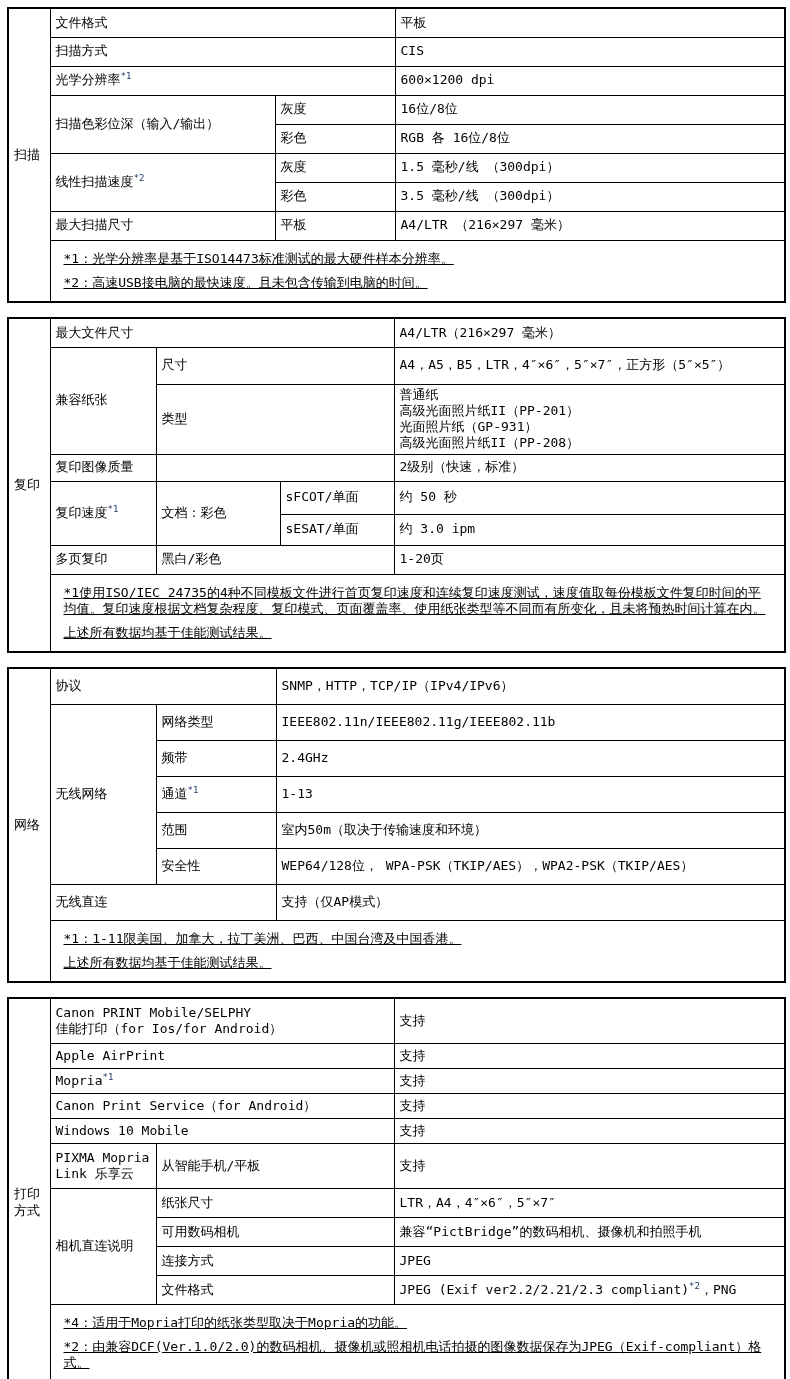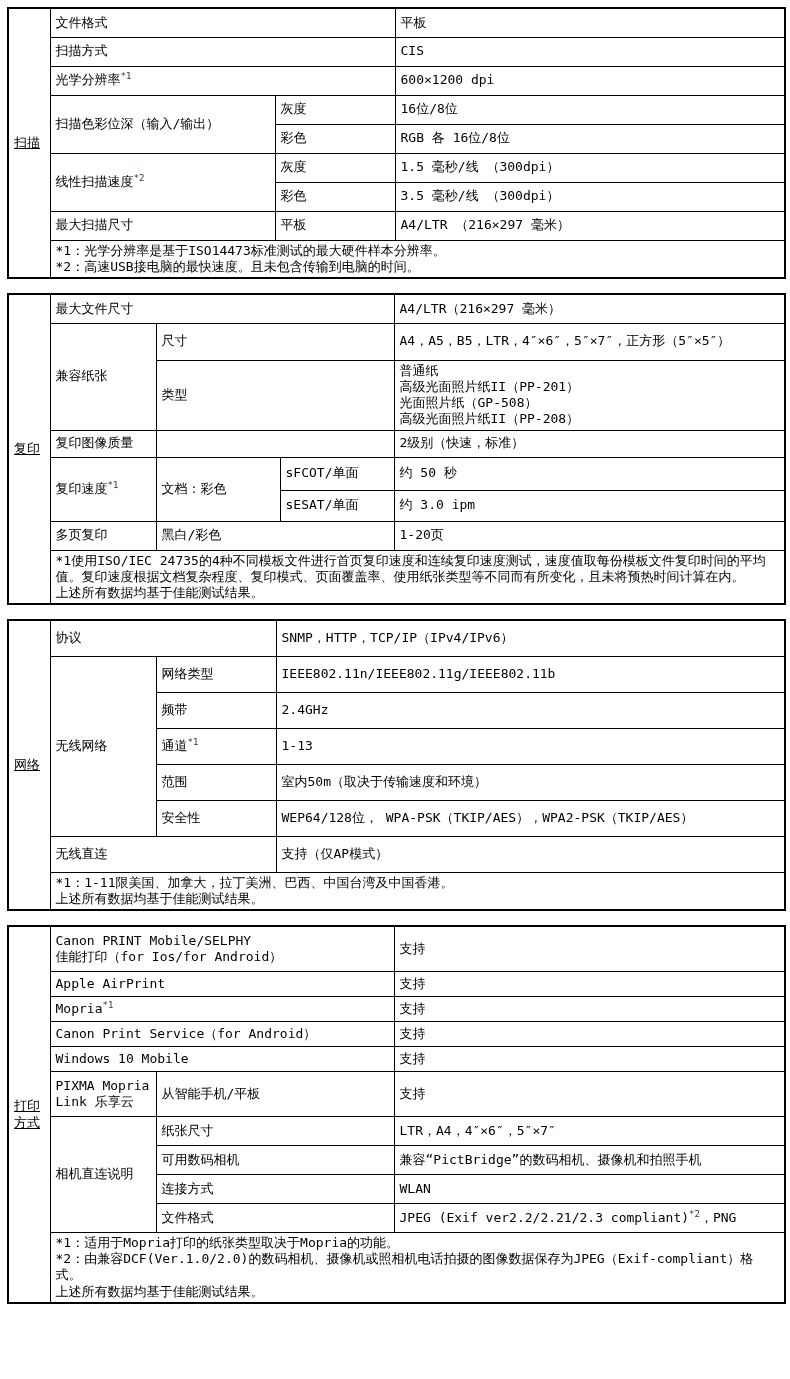--- a/index.html
+++ b/index.html
@@ -27,31 +27,30 @@
     text-align:left;
     font-weight:normal;
     overflow:hidden;
     line-height:1.25;
   }
   th.sec {
     font-weight:bold;
     text-align:center;
     padding:2px 3px;
     line-height:1.4;
-    text-decoration:underline;
   }
   td.ctr { text-align:center; padding:2px 2px; }
   .ml { white-space:pre-line; }
   sup.fn {
     color:var(--sup-color);
     font-size:9px;
     line-height:0;
   }
   td.fnote { padding:4px 5px; line-height:1.45; }
-  td.fnote div { margin:0; }
+  td.fnote div { margin:8px;text-decoration:underline; }
 </style>
 </head>
 <body style="background: rgb(255, 255, 255);">
 
 <div class="wrap">
 
   <table class="spec">
     <colgroup>
         <col style="width:42px">
         <col style="width:225px">
@@ -120,21 +119,21 @@
       </tr>
       <tr style="height:37px">
         <td rowspan="2"><span>兼容纸张</span></td>
         <td colspan="2">尺寸</td>
         <td>A4，A5，B5，LTR，4″×6″，5″×7″，正方形（5″×5″）</td>
       </tr>
       <tr style="height:67px">
         <td colspan="2">类型</td>
         <td class="ml">普通纸
 高级光面照片纸II（PP-201）
-光面照片纸（GP-508）
+光面照片纸（GP-931）
 高级光面照片纸II（PP-208）</td>
       </tr>
       <tr style="height:27px">
         <td><span>复印图像质量</span></td>
         <td colspan="2"></td>
         <td>2级别（快速，标准）</td>
       </tr>
       <tr style="height:33px">
         <td rowspan="2"><span>复印速度</span><sup class="fn">*1</sup></td>
         <td rowspan="2">文档：彩色</td>
@@ -245,29 +244,29 @@
         <td rowspan="4"><span>相机直连说明</span></td>
         <td>纸张尺寸</td>
         <td>LTR，A4，4″×6″，5″×7″</td>
       </tr>
       <tr style="height:29px">
         <td>可用数码相机</td>
         <td>兼容“PictBridge”的数码相机、摄像机和拍照手机</td>
       </tr>
       <tr style="height:29px">
         <td>连接方式</td>
-        <td>WLAN</td>
+        <td>JPEG</td>
       </tr>
       <tr style="height:29px">
         <td>文件格式</td>
         <td><span>JPEG (Exif ver2.2/2.21/2.3 compliant)</span><sup class="fn">*2</sup><span>，PNG</span></td>
       </tr>
       <tr>
         <td class="fnote" colspan="3">
-          <div>*1：适用于Mopria打印的纸张类型取决于Mopria的功能。</div>
+          <div>*4：适用于Mopria打印的纸张类型取决于Mopria的功能。</div>
           <div>*2：由兼容DCF(Ver.1.0/2.0)的数码相机、摄像机或照相机电话拍摄的图像数据保存为JPEG（Exif-compliant）格式。</div>
           <div>上述所有数据均基于佳能测试结果。</div>
         </td>
       </tr>
     </tbody>
   </table>
 
 </div>
 
 </body></html>

